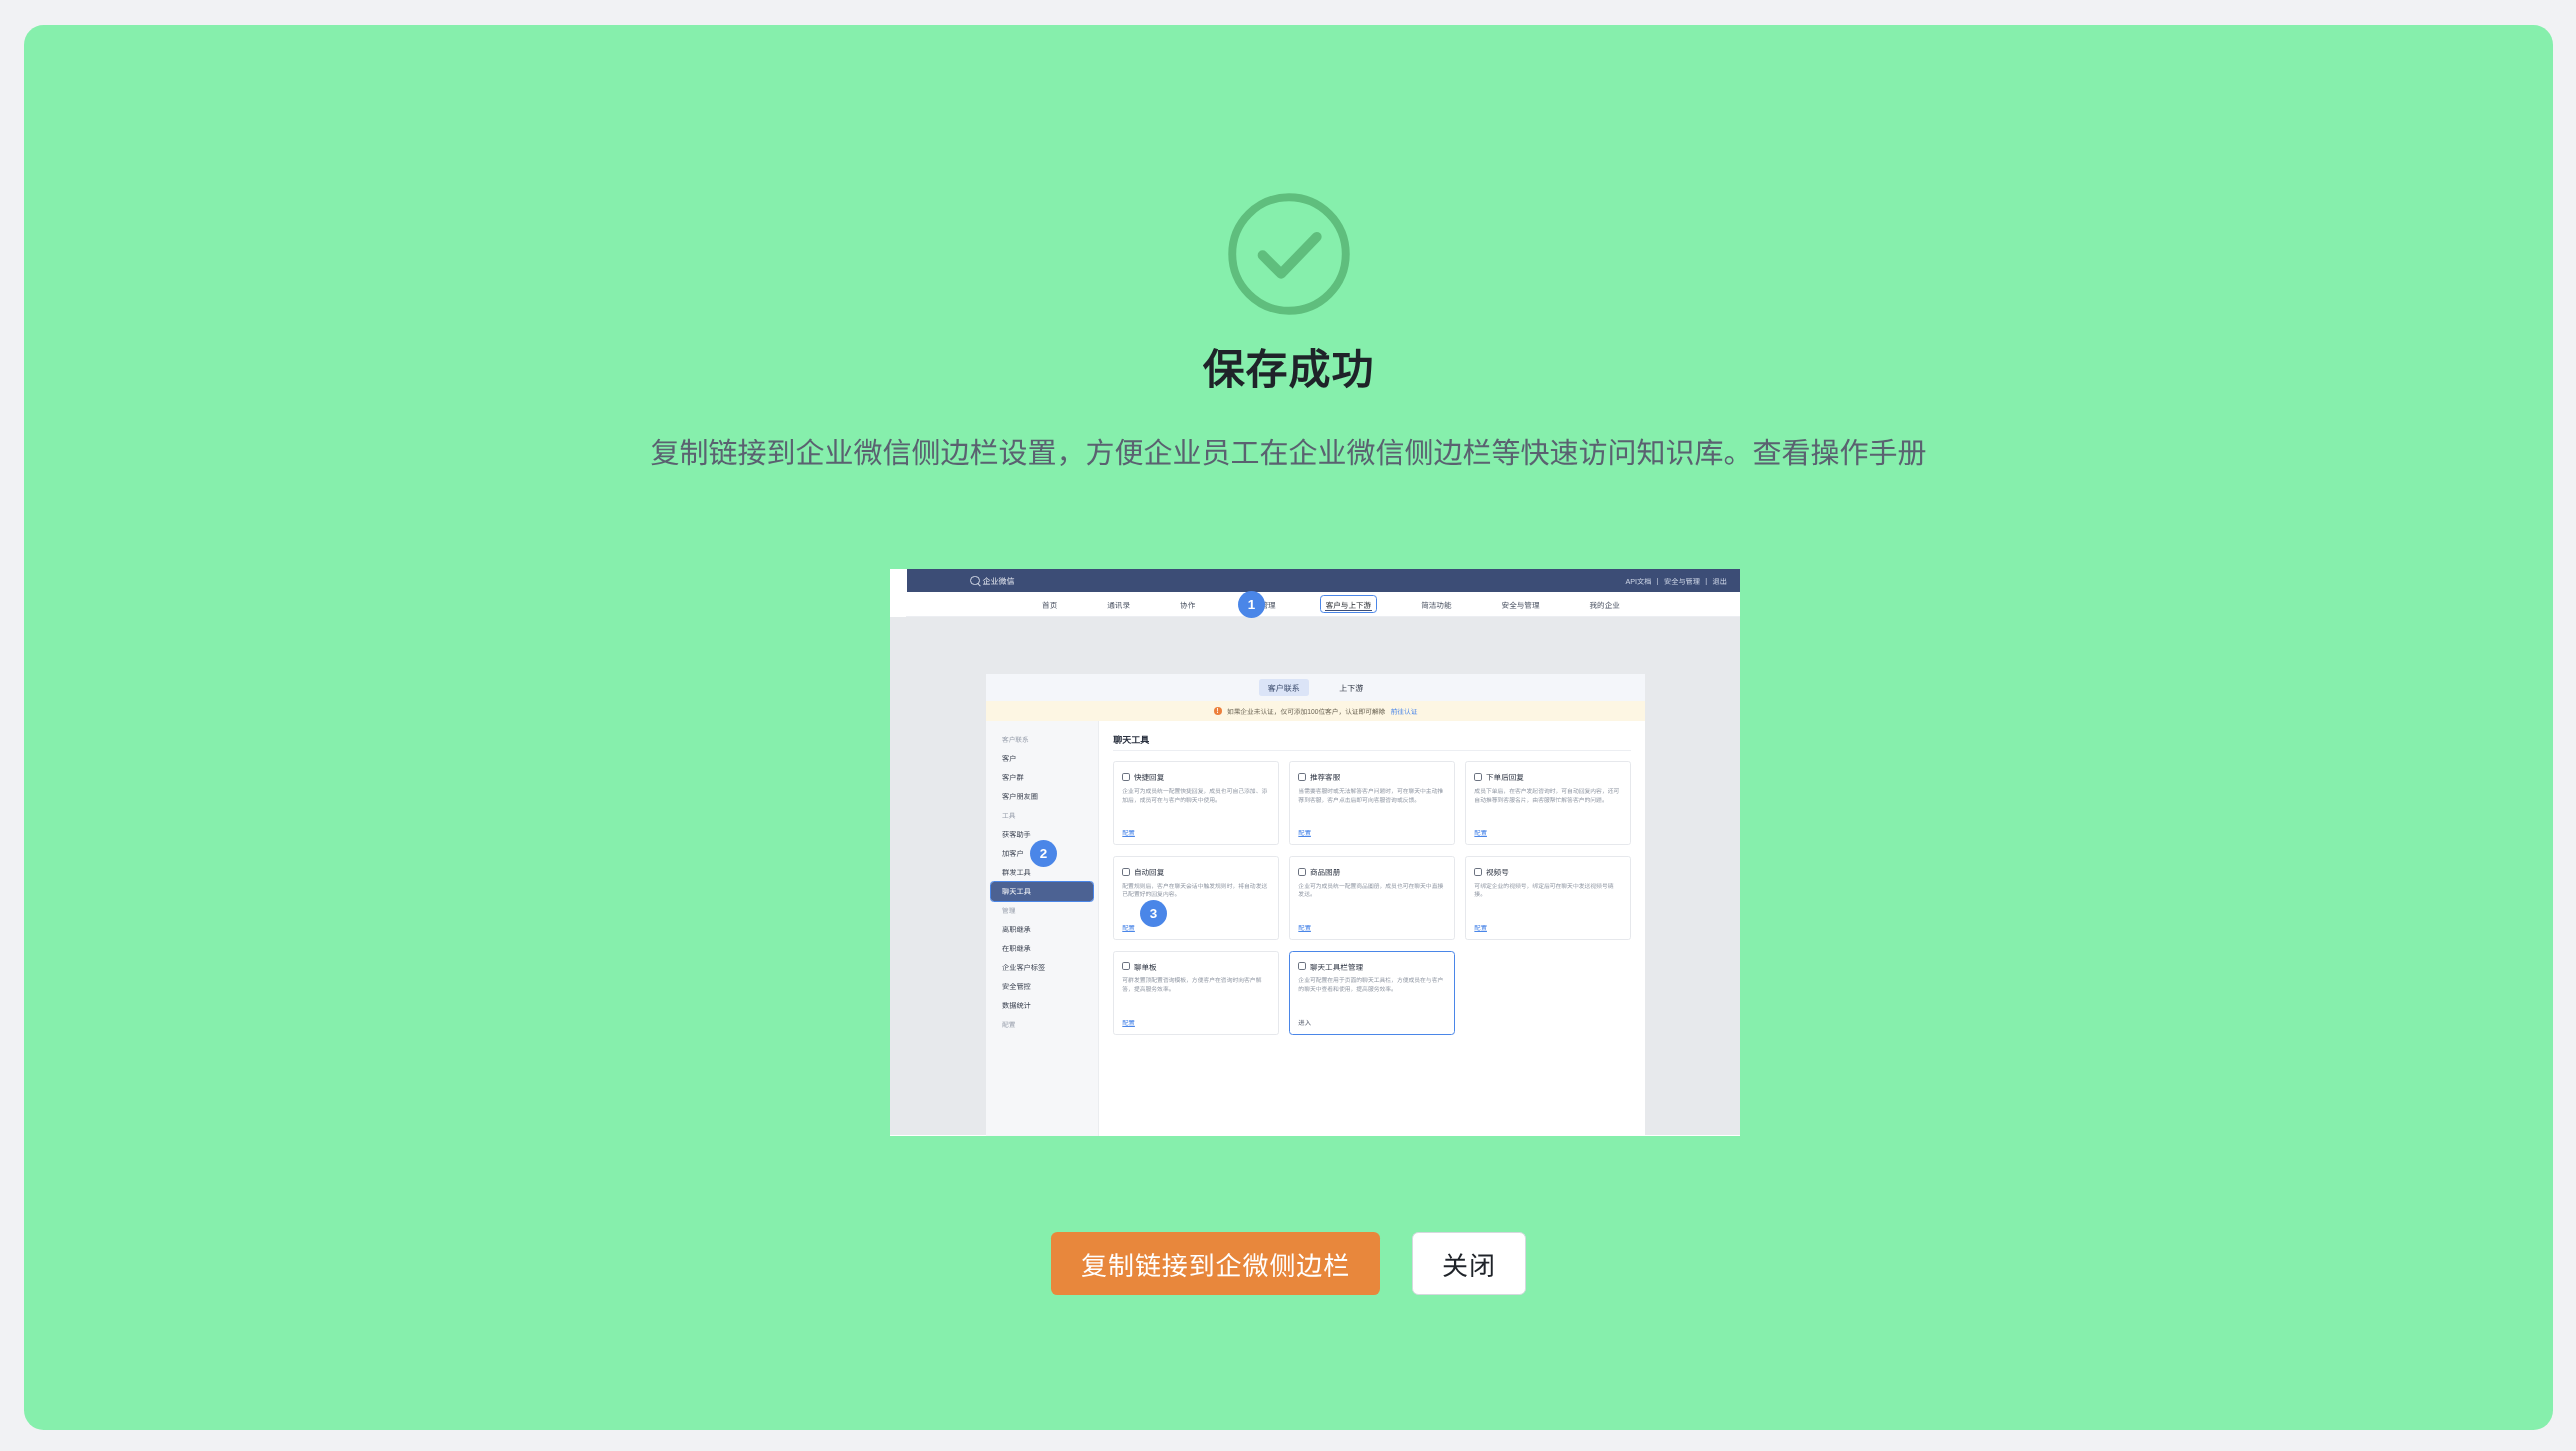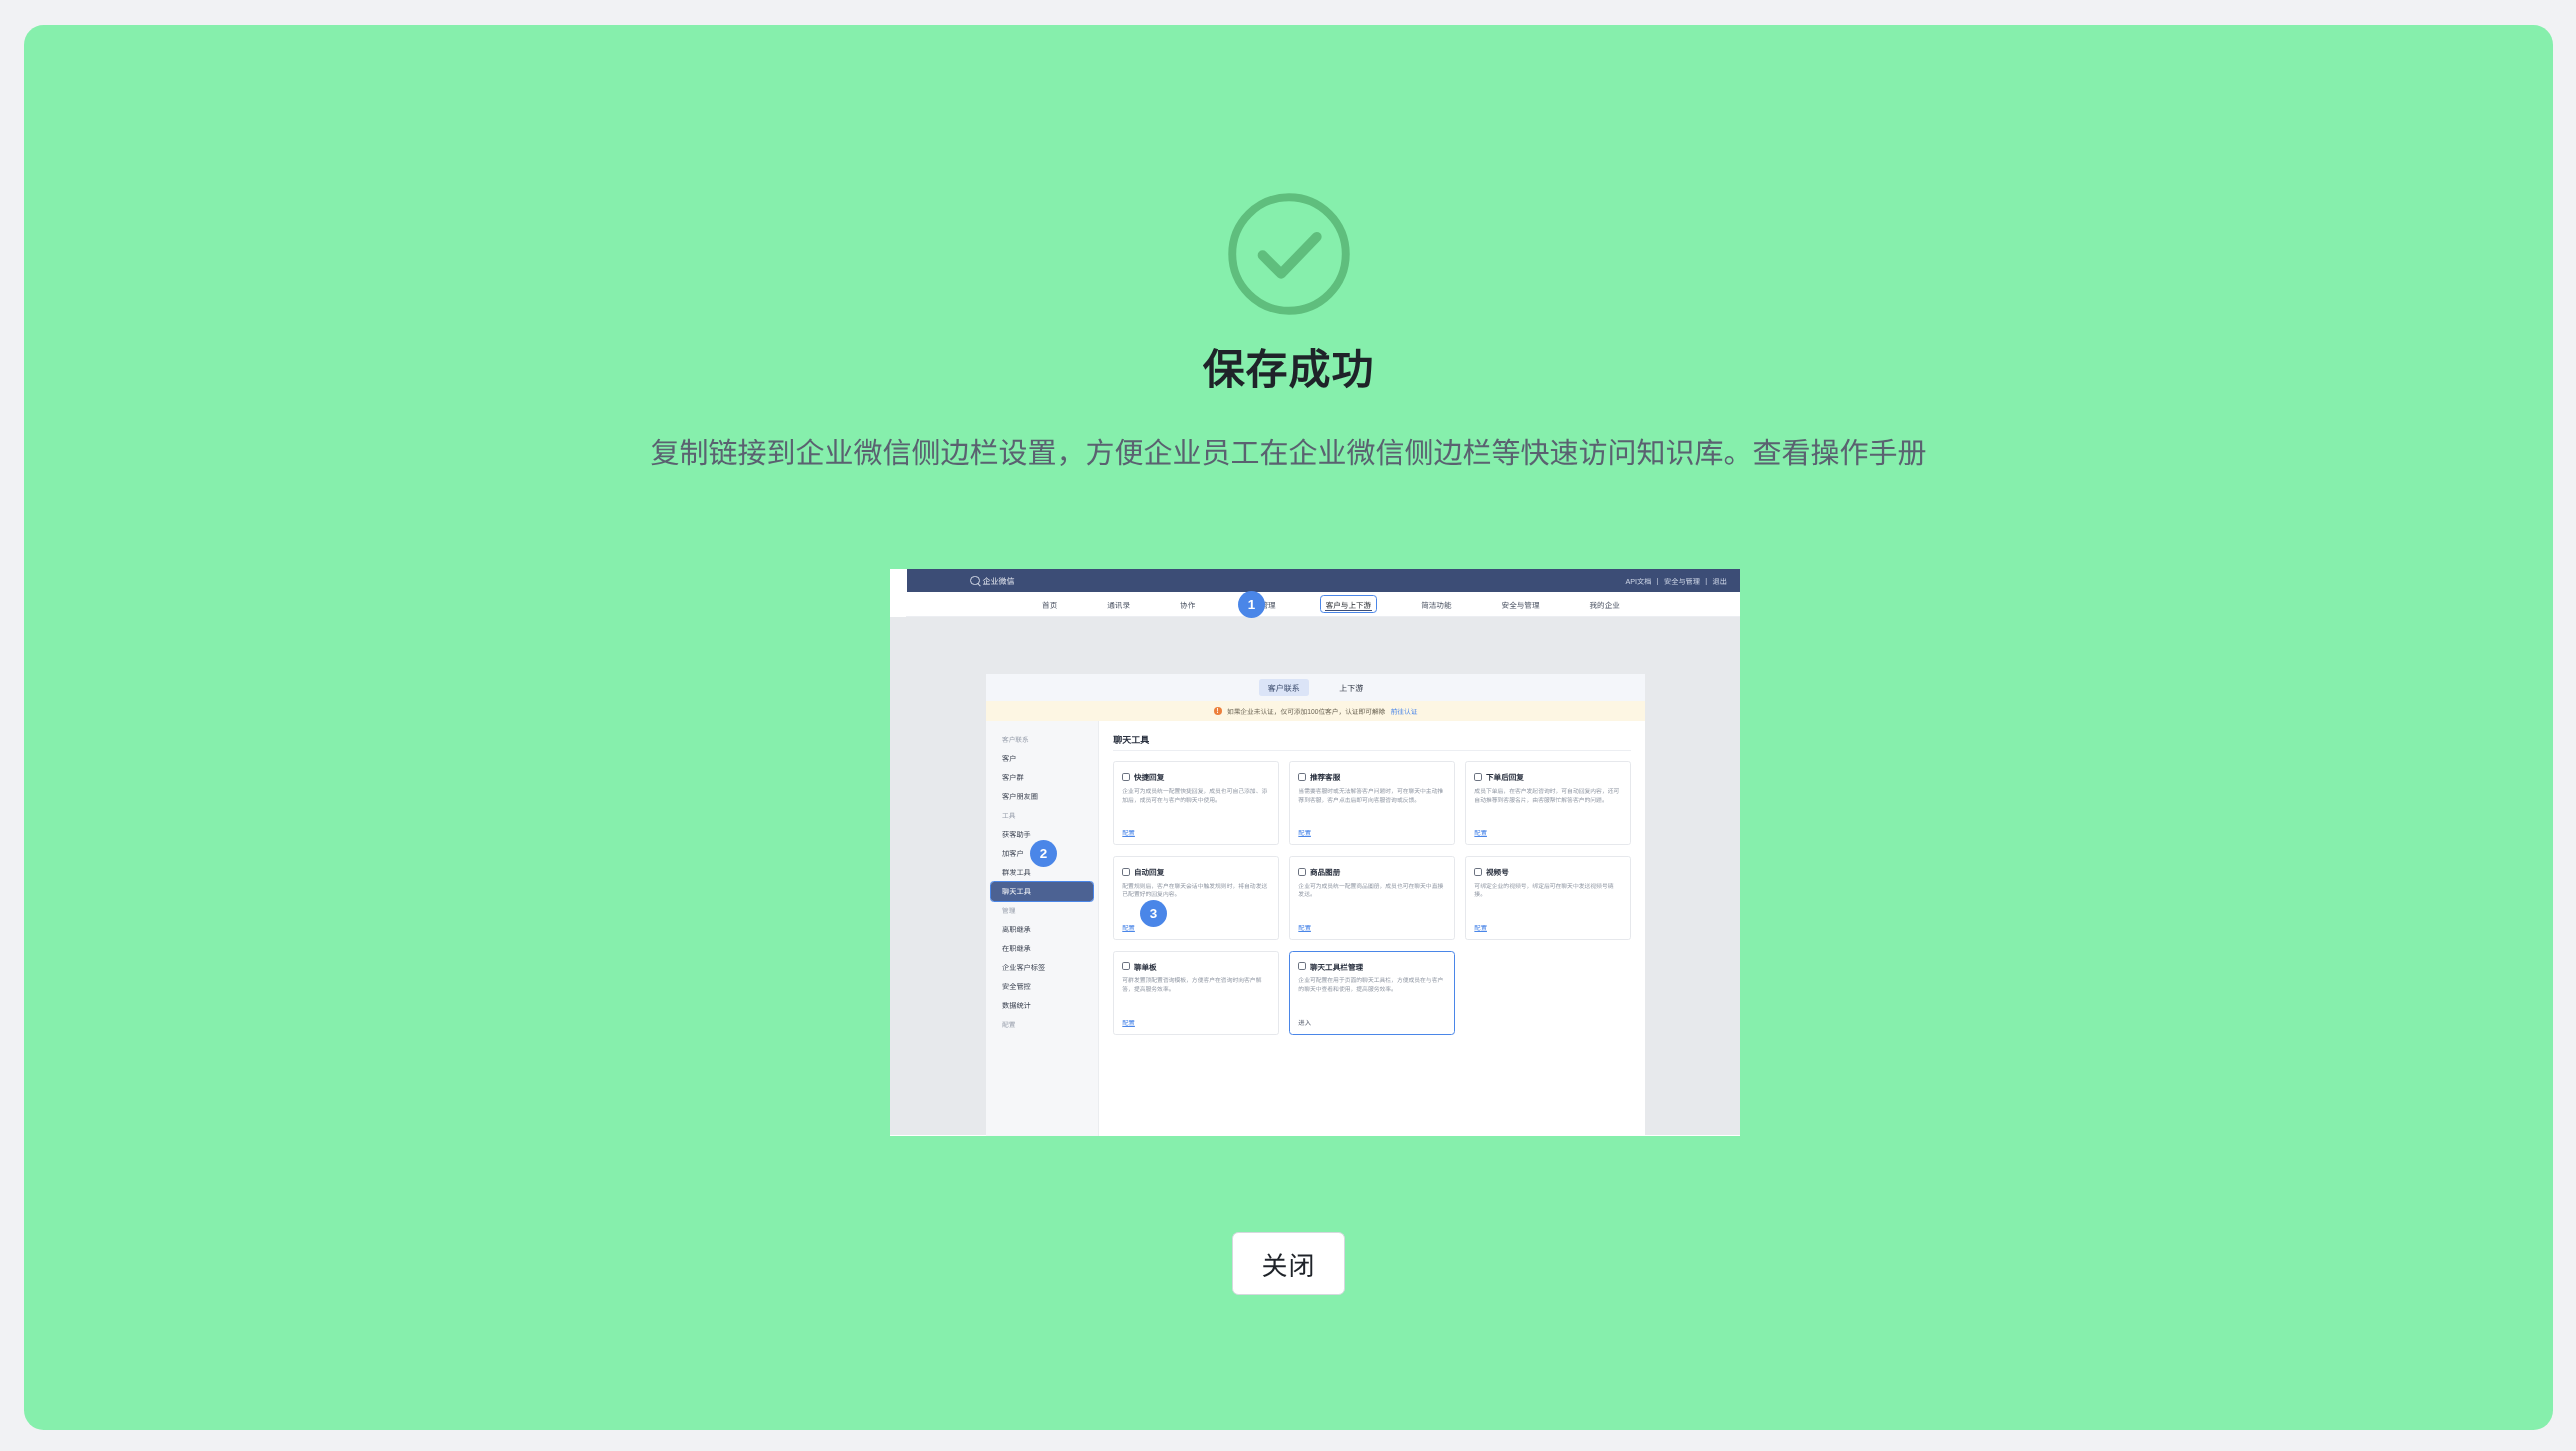--- a/index.html
+++ b/index.html
@@ -248,21 +248,21 @@
   }
   .shot .tool-card.highlight {
     border: 1.8px solid #4a86e8;
     border-radius: 3.6px;
   }
   .shot .tool-card .tc-head {
     display: flex;
     align-items: center;
     gap: 3.6px;
     font-size: 7.6px;
-    font-weight: bold;
+    font-weight: normal;
     color: #2b3240;
     margin-bottom: 4.5px;
   }
   .shot .tool-card .tc-ic {
     width: 8px; height: 8px;
     border: 0.9px solid #6b7280;
     border-radius: 1.8px;
     flex: 0 0 auto;
   }
   .shot .tool-card .tc-desc {
@@ -497,18 +497,19 @@
           </div>
         </div>
       </div>
 
       <div class="step-badge step-1">1</div>
       <div class="step-badge step-2">2</div>
       <div class="step-badge step-3">3</div>
     </div>
 
     <div class="actions">
+      <button class="btn-primary">复制链接到企微侧边栏</button>
       <button class="btn-secondary">关闭</button>
     </div>
 
   </div>
 </div>
 
 
 </body></html>

